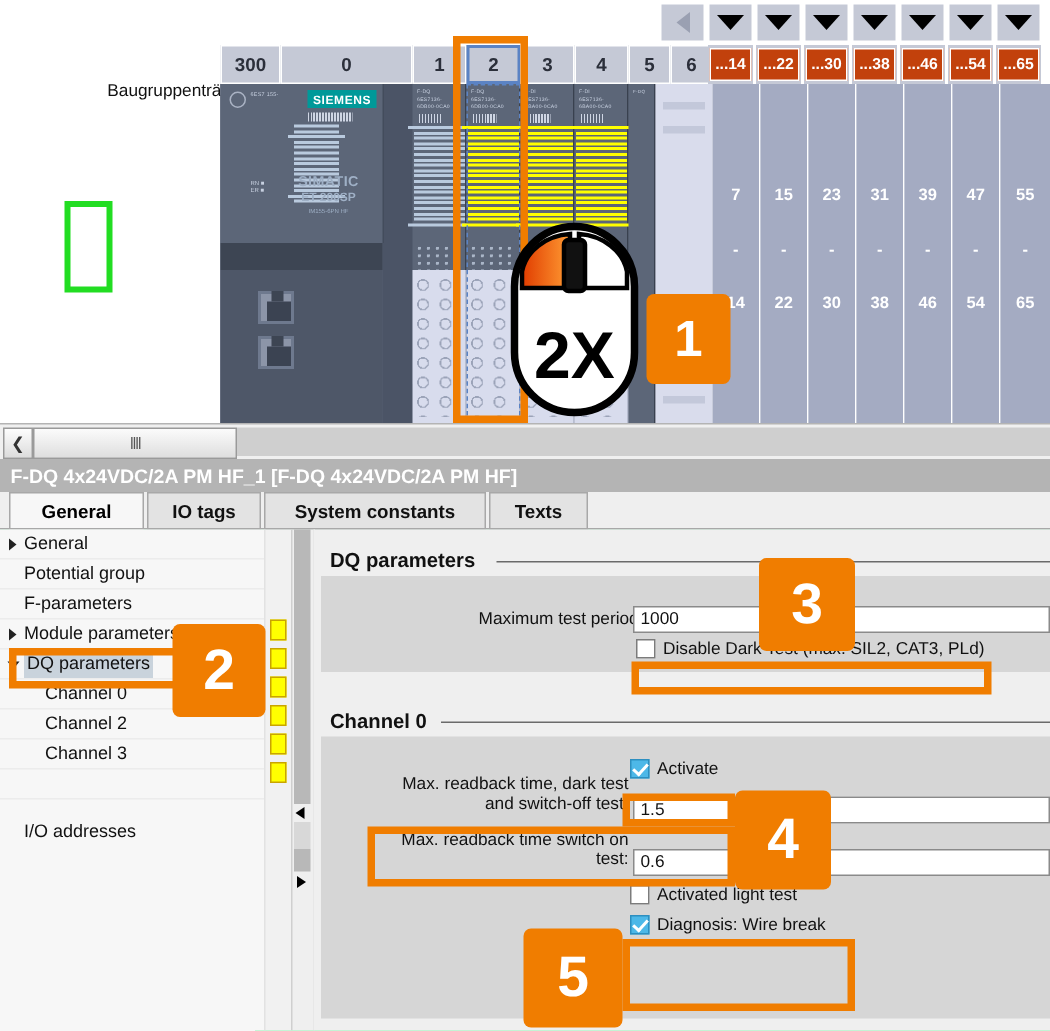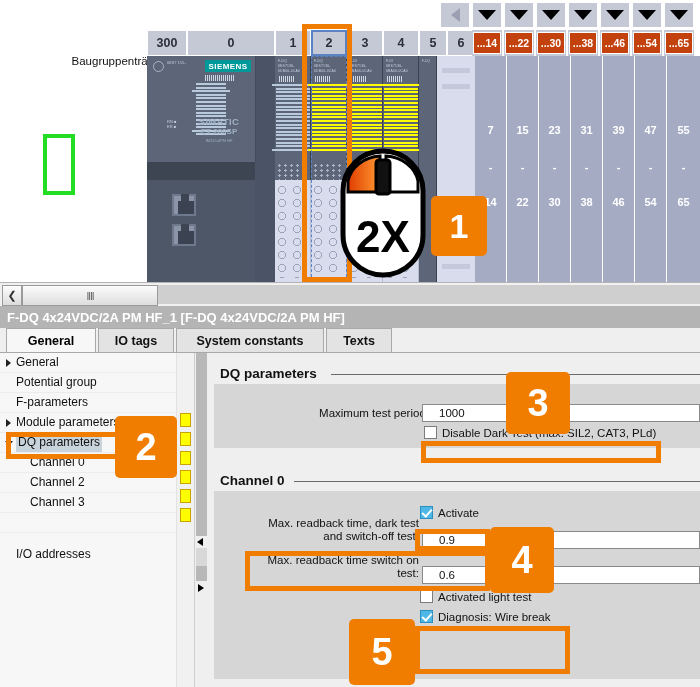--- a/index.html
+++ b/index.html
@@ -122,21 +122,21 @@
   .vsArrowDn{position:absolute;left:3px;top:231px;width:0;height:0;border-top:4px solid transparent;border-bottom:4px solid transparent;border-left:6px solid #000;}
 
   
   .content{position:absolute;left:209px;top:47px;right:0;bottom:0;background:#efefef;overflow:hidden;}
   .secTitle{position:absolute;font-size:13.5px;font-weight:bold;color:#111;}
   .secRule{position:absolute;height:1px;background:#6a6a6a;}
   .panel{position:absolute;background:#d6d6d6;}
 
   .flabel{position:absolute;font-size:11.5px;color:#111;text-align:right;}
   .fin{position:absolute;height:18px;background:#ffffff;border:1px solid #8a8a8a;box-sizing:border-box;
-       font-size:11.5px;color:#111;line-height:16px;padding-left:16px;}
+       font-size:11.5px;color:#111;line-height:16px;padding-left:4px;}
 
   .cbrow{position:absolute;display:flex;align-items:center;gap:5px;font-size:11.5px;color:#111;white-space:nowrap;}
   .cb{width:13px;height:13px;border:1px solid #7c7c7c;background:#ffffff;box-sizing:border-box;position:relative;flex:none;}
   .cb.on{background:#4db8e8;border-color:#2d8fc0;}
   .cb.on::after{content:"";position:absolute;left:3px;top:0px;width:4px;height:8px;border:solid #ffffff;
                 border-width:0 2px 2px 0;transform:rotate(42deg);}
 
   
   .obox{position:absolute;border:5px solid #f07d00;box-sizing:border-box;z-index:30;}
   .obadge{position:absolute;background:#f07d00;border-radius:5px;z-index:32;color:#fff;
@@ -552,21 +552,21 @@
       <div class="secRule" style="left:85px;top:128px;right:0;"></div>
       <div class="panel" style="left:5px;top:138px;right:0;height:188px;"></div>
 
       <div class="cbrow" style="left:211px;top:153px;">
         <span class="cb on"></span>
         <span>Activate</span>
       </div>
 
       <div class="flabel" style="left:20px;top:164px;width:190px;">Max. readback time, dark test</div>
       <div class="flabel" style="left:20px;top:177px;width:190px;">and switch-off test:</div>
-      <div class="fin" style="left:213px;top:178px;right:0;">0.9</div>
+      <div class="fin" style="left:213px;top:178px;right:0;">1.5</div>
 
       <div class="flabel" style="left:20px;top:214px;width:190px;">test:</div>
       <div class="flabel" style="left:20px;top:201px;width:190px;">Max. readback time switch on</div>
       <div class="fin" style="left:213px;top:213px;right:0;">0.6</div>
 
       <div class="cbrow" style="left:211px;top:237px;">
         <span class="cb"></span>
         <span>Activated light test</span>
       </div>
       <div class="cbrow" style="left:211px;top:257px;">

